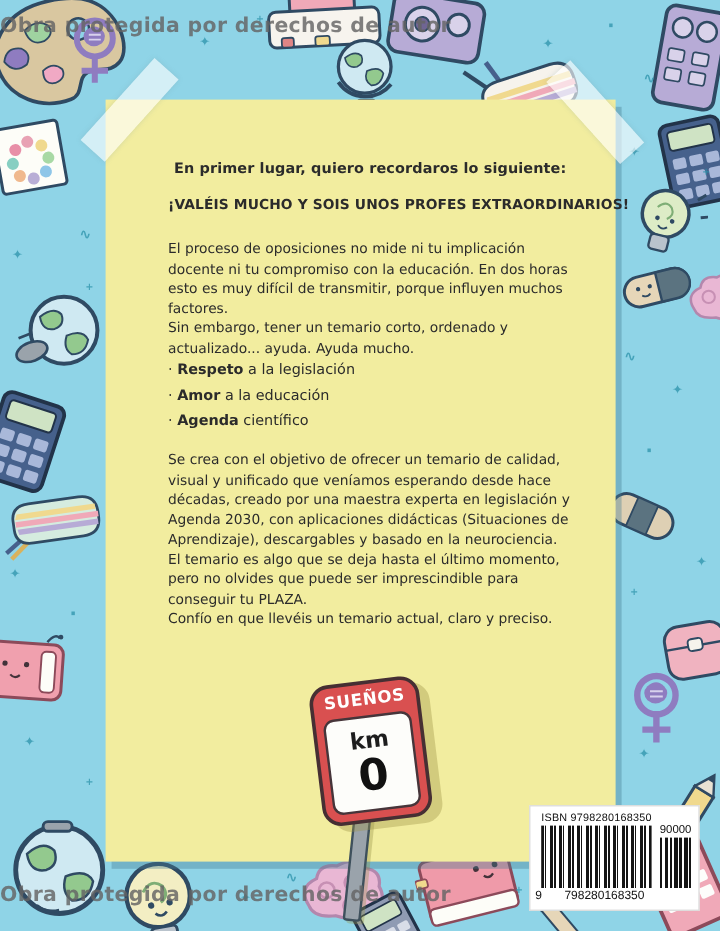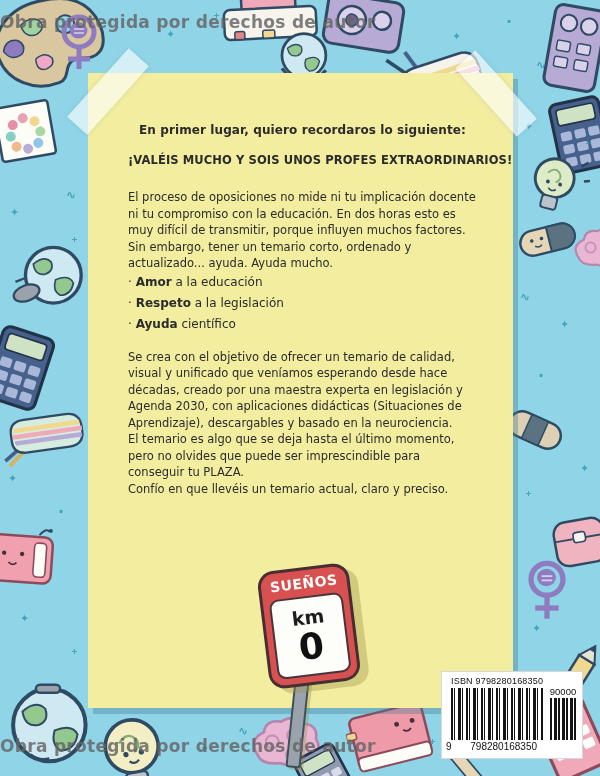--- a/index.html
+++ b/index.html
@@ -17,25 +17,25 @@
   }
   
   .doodle{z-index:1;}
   .sp{z-index:1;color:#2d93ab;font-weight:bold;opacity:.75;font-size:11px;}
   .sp-a::before{content:"✦";}
   .sp-b::before{content:"＋";font-size:9px;}
   .sp-c::before{content:"·";font-size:16px;}
   .sp-d::before{content:"∿";font-size:12px;}
   
   .note{
-    left:88px;top:73px;width:425px;height:635px;
+    left:88px;top:83px;width:425px;height:635px;
     background:#f2ed9f;z-index:3;
     box-shadow:5px 6px 0 rgba(72,125,146,.38);
     box-sizing:border-box;
-    padding:50px 36px 0 40px;
+    padding:50px 36px 0 52px;
     color:#2b2b2b;
   }
   .tape{
     width:92px;height:27px;background:rgba(255,255,255,.62);
     z-index:4;box-shadow:0 0 4px rgba(120,150,160,.25);
   }
   .tape-left{left:62px;top:78px;transform:rotate(-48deg);}
   .tape-right{left:450px;top:80px;transform:rotate(48deg);}
   .note h1{
     font-size:12px;font-weight:bold;text-align:center;margin:0 0 16px 0;
@@ -371,23 +371,23 @@
 
 <div class="abs note">
   <h1>En primer lugar, quiero recordaros lo siguiente:</h1>
   <h2>¡VALÉIS MUCHO Y SOIS UNOS PROFES EXTRAORDINARIOS!</h2>
 
   <p>El proceso de oposiciones no mide ni tu implicación docente ni tu compromiso con la educación. En dos horas esto es muy difícil de transmitir, porque influyen muchos factores.</p>
   <p class="gap16">Sin embargo, tener un temario corto, ordenado y actualizado... ayuda. Ayuda mucho.</p>
 
 
   <div class="bases">
+    <div class="base-row"><span>·</span> <b>Respeto</b><span> a la legislación</span></div>
     <div class="base-row"><span>·</span> <b>Amor</b><span> a la educación</span></div>
-    <div class="base-row"><span>·</span> <b>Respeto</b><span> a la legislación</span></div>
-    <div class="base-row"><span>·</span> <b>Ayuda</b><span> científico</span></div>
+    <div class="base-row"><span>·</span> <b>Agenda</b><span> científico</span></div>
   </div>
 
   <p class="gap14">Se crea con el objetivo de ofrecer un temario de calidad, visual y unificado que veníamos esperando desde hace décadas, creado por una maestra experta en legislación y Agenda 2030, con aplicaciones didácticas (Situaciones de Aprendizaje), descargables y basado en la neurociencia.</p>
 
   <p>El temario es algo que se deja hasta el último momento, pero no olvides que puede ser imprescindible para conseguir tu PLAZA.</p>
   <p>Confío en que llevéis un temario actual, claro y preciso.</p>
 </div>
 
 <div class="abs tape tape-left"></div>
 <div class="abs tape tape-right"></div>

